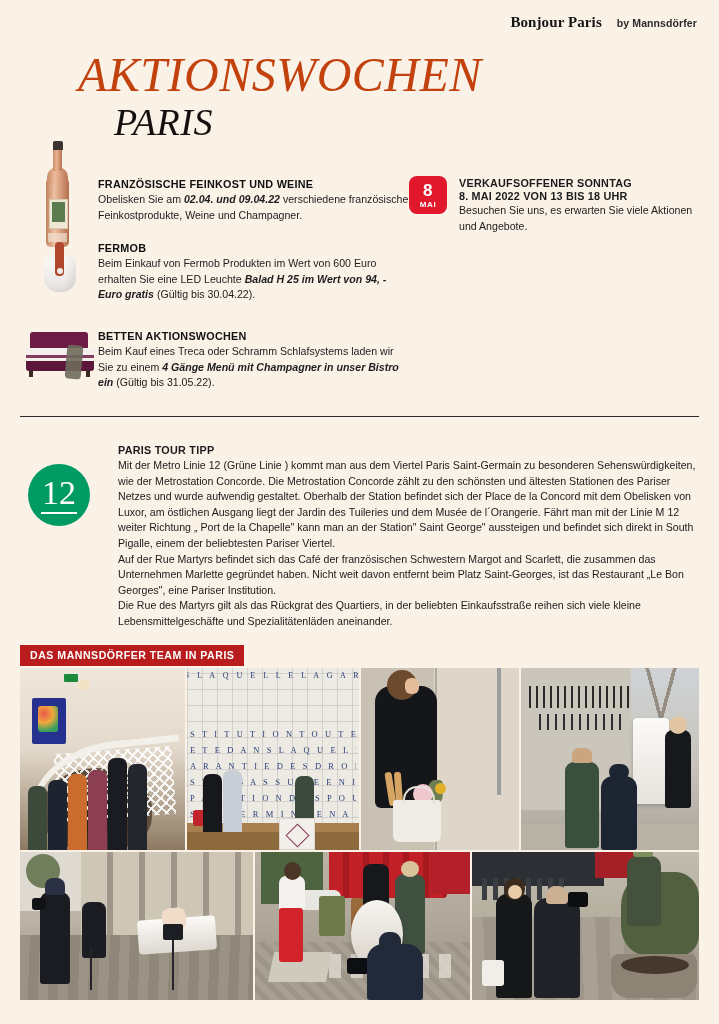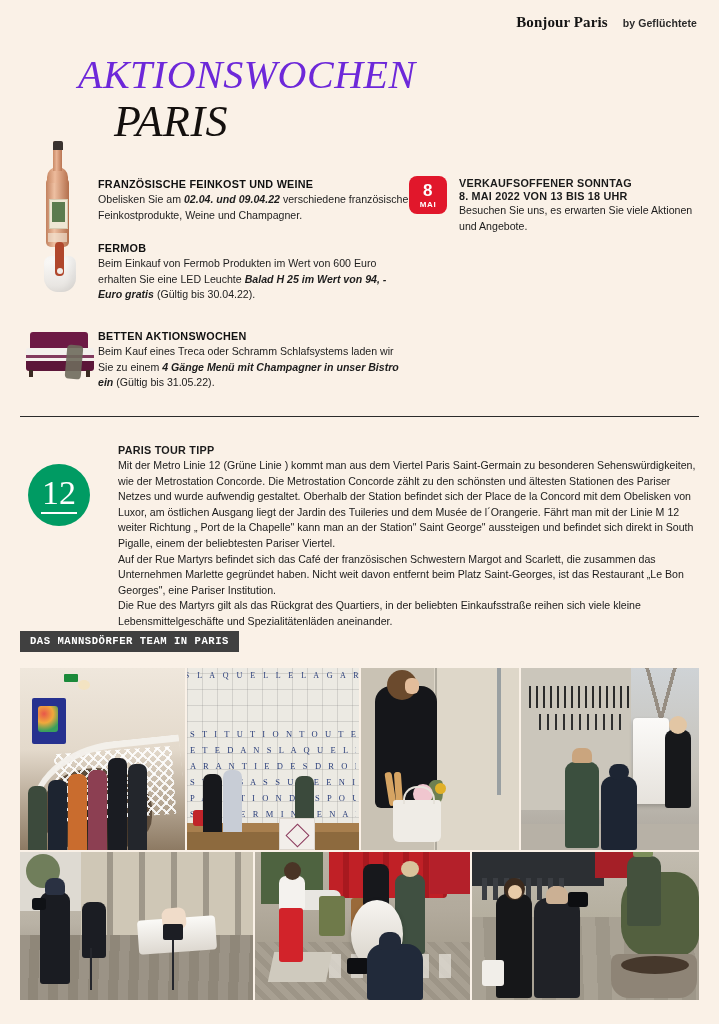--- a/index.html
+++ b/index.html
@@ -25,27 +25,27 @@
   }
   .masthead .by{
     font-size:10.5px;font-weight:600;color:#2a2a2a;letter-spacing:.1px;
   }
 
   
   .title-wrap{position:absolute;left:78px;top:50px;}
   .title-l1{
     font-family:"Liberation Serif", serif;
     font-style:italic;font-weight:400;
-    font-size:40px;line-height:50px;letter-spacing:.5px;color:#6d28d9;
+    font-size:48px;line-height:50px;letter-spacing:.5px;color:#c2410c;
     white-space:nowrap;
   }
   .title-l2{
     font-family:"Liberation Serif", serif;
     font-style:italic;font-weight:400;
-    font-size:44px;line-height:52px;letter-spacing:.5px;color:#14100e;
+    font-size:38px;line-height:52px;letter-spacing:.5px;color:#14100e;
     margin-left:36px;margin-top:-4px;
   }
 
   
   .promo{position:absolute;display:flex;gap:0;}
   .promo .thumb{width:78px;flex:0 0 78px;position:relative;}
   .promo .body{padding-top:2px;}
   .promo h3{
     margin:0 0 2px 0;font-size:10.8px;font-weight:700;letter-spacing:.25px;
     text-transform:uppercase;color:#111;
@@ -135,22 +135,22 @@
   .metrocircle span{
     font-family:"Liberation Serif", serif;font-size:34px;font-weight:400;
     border-bottom:2px solid #fff;line-height:34px;padding:0 1px 2px 1px;
   }
   .tour .body{width:581px;}
   .tour h3{margin:0 0 2px 0;font-size:10.8px;font-weight:700;letter-spacing:.25px;text-transform:uppercase;}
   .tour p{margin:0;font-size:10.6px;line-height:15.6px;text-align:left;}
 
   
   .teambar{
-    position:absolute;left:20px;top:631px;background:#404040;color:#fff;
-    padding:4px 10px 5px 10px;font-size:10.6px;font-weight:700;letter-spacing:.5px;font-family:Liberation Mono, monospace;
+    position:absolute;left:20px;top:645px;background:#b91c1c;color:#fff;
+    padding:4px 10px 5px 10px;font-size:10.6px;font-weight:700;letter-spacing:.5px;
   }
 
   
   .grid{position:absolute;left:20px;top:668px;width:679px;}
   .row{display:flex;gap:2px;}
   .row.r1{height:182px;margin-bottom:2px;}
   .row.r2{height:148px;}
   .cell{position:relative;overflow:hidden;background:#b9b2aa;}
   .r1 .c1{flex:0 0 165px;}
   .r1 .c2{flex:0 0 172px;}
@@ -309,21 +309,21 @@
   .ph-couple .planter{position:absolute;right:2px;bottom:2px;width:86px;height:44px;background:#8e8476;border-radius:8px 8px 18px 18px;}
   .ph-couple .soil{position:absolute;right:10px;bottom:26px;width:68px;height:18px;background:#46382c;border-radius:50%;}
 </style>
 </head>
 <body>
 
 <div class="page">
 
   <div class="masthead">
     <span class="brand">Bonjour Paris</span>
-    <span class="by">by Geflüchtete</span>
+    <span class="by">by Mannsdörfer</span>
   </div>
 
   <div class="title-wrap">
     <div class="title-l1">AKTIONSWOCHEN</div>
     <div class="title-l2">PARIS</div>
   </div>
 
   <div class="promo" id="promo-wine">
     <div class="thumb">
       <div class="wine">

